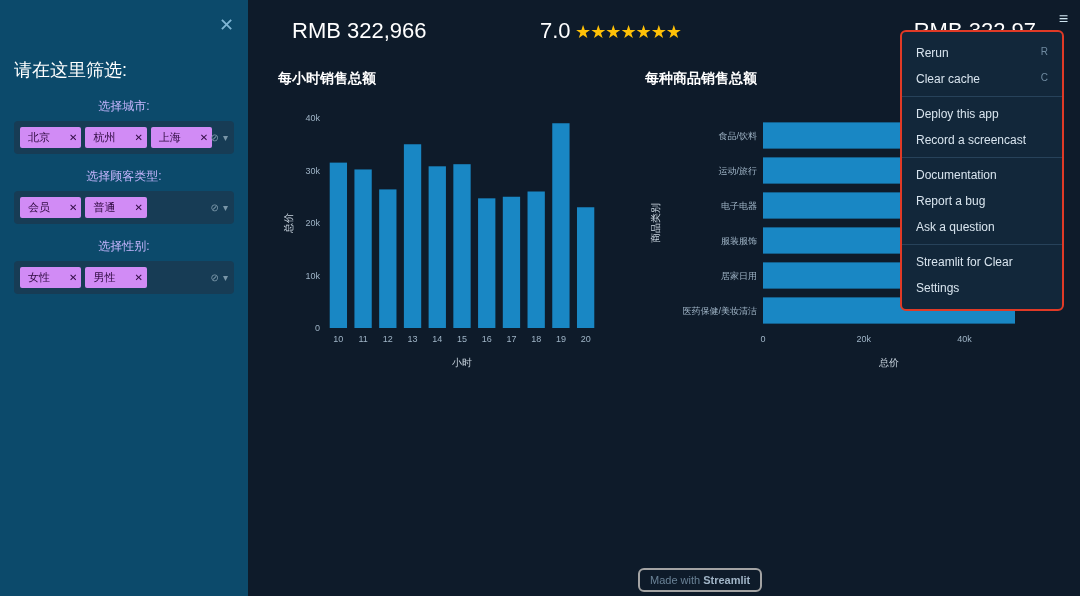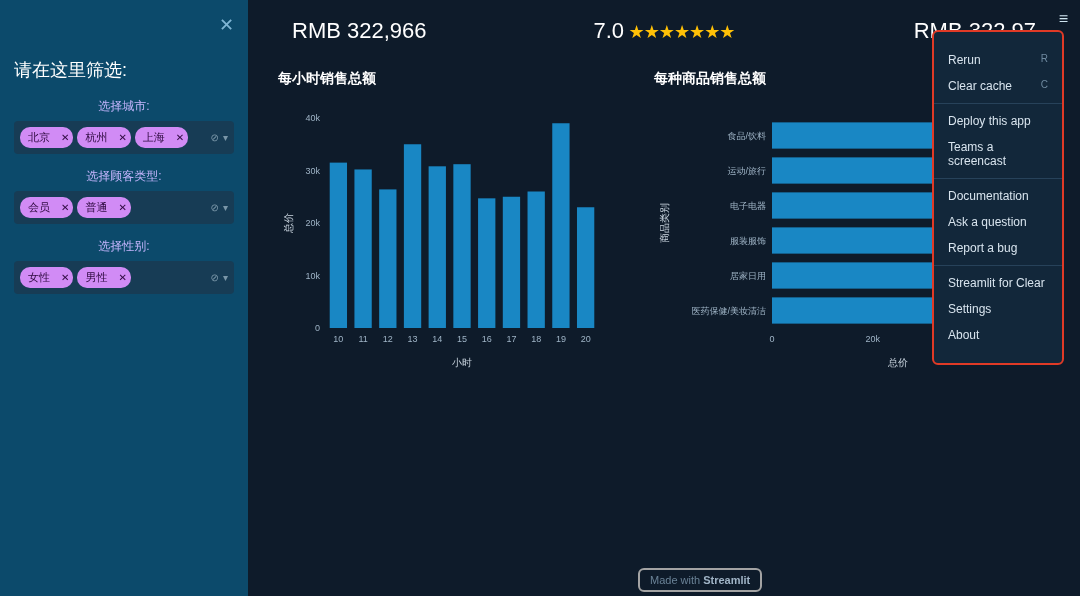--- a/index.html
+++ b/index.html
@@ -45,24 +45,24 @@
   flex-wrap: wrap;
   gap: 4px;
   align-items: center;
   position: relative;
 }
 .chip {
   background: #d18bf5;
   color: #2e0a3f;
   font-size: 11px;
   padding: 3px 4px 3px 8px;
-  border-radius: 10px;
+  border-radius: 2px;
   display: inline-flex;
   align-items: center;
-  gap: 11px;
+  gap: 19px;
 }
 .chip .chip-x { font-size: 10px; cursor: pointer; color: #2e0a3f; }
 .ms-controls {
   position: absolute;
   right: 6px;
   display: flex;
   gap: 4px;
   color: #7a96a8;
   font-size: 10px;
 }
@@ -77,21 +77,21 @@
   padding: 18px 24px 10px;
 }
 .kpi { flex:1; }
 .kpi-value {
   font-size: 22px;
   font-weight: 400;
 }
 .stars { color: #ffc107; font-size: 18px; letter-spacing: -1px; }
 .charts-row {
   display: flex;
-  gap: 36px;
+  gap: 27px;
   padding: 16px 10px 0;
 }
 .chart-panel { flex: 1; }
 .chart-panel.left { flex: 0 0 340px; }
 .chart-title {
   font-size: 14px;
   font-weight: 700;
   margin-bottom: 10px;
 }
 .chart-body { position: relative; }
@@ -103,25 +103,25 @@
 .hamburger {
   position: absolute;
   top: 10px; right: 12px;
   cursor: pointer;
   color: #cfe5f0;
   font-size: 16px;
 }
 .menu {
   position: absolute;
   top: 30px; right: 16px;
-  width: 132px;
+  width: 164px;
   background: #12273a;
   border: 2px solid #e03a26;
   border-radius: 6px;
-  padding: 15px 0;
+  padding: 8px 0;
   z-index: 50;
 }
 .menu-item {
   display: flex;
   justify-content: space-between;
   padding: 6px 14px;
   font-size: 12px;
   color: #d8e4ee;
   cursor: pointer;
 }
@@ -200,21 +200,21 @@
   </div>
 </aside>
 
 <main class="main">
   <span class="hamburger">≡</span>
 
   <div class="kpi-row">
     <div class="kpi">
       <div class="kpi-value">RMB 322,966</div>
     </div>
-    <div class="kpi" style="text-align:center">
+    <div class="kpi" style="text-align:left">
       <span class="kpi-value">7.0</span>
       <span class="stars"> ★★★★★★★</span>
     </div>
     <div class="kpi" style="text-align:right">
       <div class="kpi-value">RMB 322.97</div>
     </div>
   </div>
 
   <div class="charts-row">
     <div class="chart-panel left">
@@ -286,40 +286,37 @@
       </div>
       <div class="menu-item">
         <span>Clear cache</span>
         <span class="menu-shortcut">C</span>
       </div>
       <div class="menu-divider"></div>
       <div class="menu-item">
         <span>Deploy this app</span>
       </div>
       <div class="menu-item">
-        <span>Teams a screencast</span>
+        <span>Record a screencast</span>
       </div>
       <div class="menu-divider"></div>
       <div class="menu-item">
         <span>Documentation</span>
       </div>
       <div class="menu-item">
+        <span>Report a bug</span>
+      </div>
+      <div class="menu-item">
         <span>Ask a question</span>
       </div>
-      <div class="menu-item">
-        <span>Report a bug</span>
-      </div>
       <div class="menu-divider"></div>
       <div class="menu-item">
         <span>Streamlit for Clear</span>
       </div>
       <div class="menu-item">
         <span>Settings</span>
-      </div>
-      <div class="menu-item">
-        <span>About</span>
       </div>
     </div>
 
   <div class="made-with">
     <span>Made with </span><b>Streamlit</b>
   </div>
 </main>
 
 </body></html>

